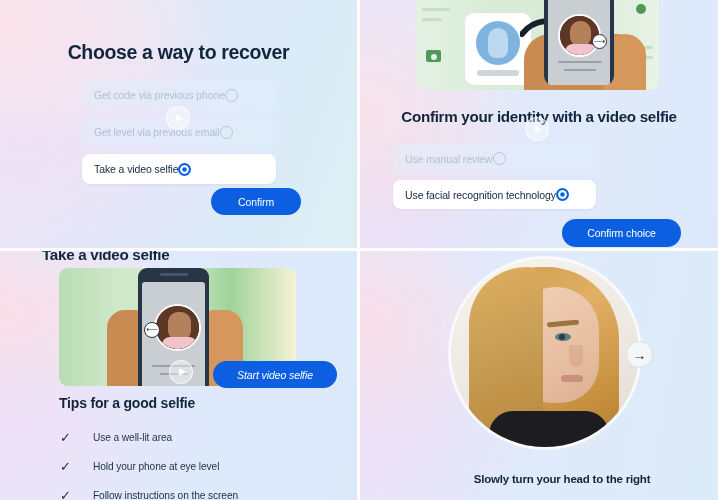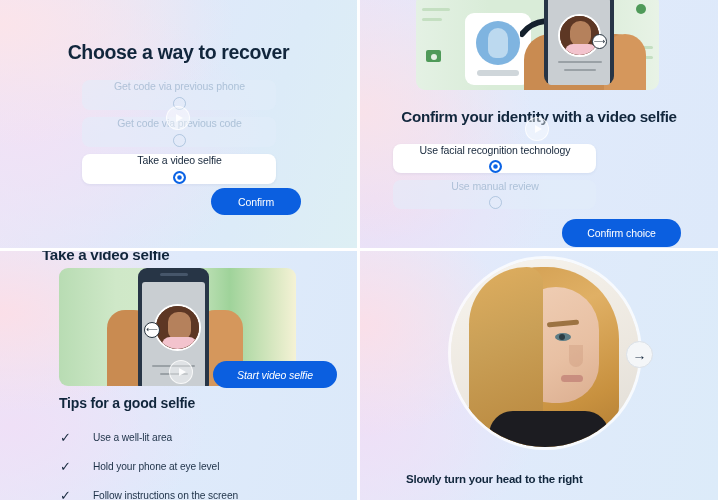--- a/index.html
+++ b/index.html
@@ -49,23 +49,23 @@
   
   .p1-title {
     position: absolute; left: 0; right: 0; top: 41px;
     text-align: center;
     font-size: 19.5px; font-weight: 700; color: #11263c;
     letter-spacing: -0.35px;
   }
   .opt-list { position: absolute; left: 82px; top: 80px; width: 194px; }
   .option {
     height: 30px; border-radius: 8px;
-    display: flex; align-items: center; justify-content: space-between;
+    display: flex; align-items: center; justify-content: flex-start;
     padding: 0 11px 0 12px; margin-bottom: 7px;
-    font-size: 10.5px; letter-spacing: -0.1px; flex-direction: column;
+    font-size: 10.5px; letter-spacing: -0.1px;
   }
   .option.faded {
     background: rgba(225,237,250,0.55);
     color: rgba(140,168,196,0.62);
   }
   .option.active {
     background: #ffffff; color: #16273b; font-weight: 400;
     box-shadow: 0 1px 3px rgba(30,60,110,0.07);
   }
   .radio { width: 13px; height: 13px; border-radius: 50%; flex: 0 0 13px; }
@@ -291,38 +291,39 @@
   }
   .p4-arrow {
     position: absolute; left: 266px; top: 90px; width: 27px; height: 27px;
     border-radius: 50%; background: #f4f6f8;
     border: 1px solid #dbe1e8;
     display: flex; align-items: center; justify-content: center;
     color: #16283d; font-size: 14px; line-height:1;
   }
   .p4-caption {
     position: absolute; left: 0; right: 0; top: 222px;
+    text-align: center;
     font-size: 11.5px; font-weight: 700; color: #11263c; letter-spacing: -0.2px; padding-left: 46px;
   }
 </style>
 </head>
 <body>
 
 <div class="grid">
 
   <div class="panel bg-grad-a">
     <div class="p1-title">Choose a way to recover</div>
 
     <div class="opt-list">
       <div class="option faded">
         <span>Get code via previous phone</span>
         <span class="radio off"></span>
       </div>
       <div class="option faded">
-        <span>Get code via previous code</span>
+        <span>Get level via previous email</span>
         <span class="radio off"></span>
       </div>
       <div class="option active">
         <span>Take a video selfie</span>
         <span class="radio on"></span>
       </div>
     </div>
 
     <button class="btn p1-continue">Confirm</button>
     <div class="play-ov p1-play"></div>
@@ -363,27 +364,27 @@
           <div class="arrow-badge">⟶</div>
           <div class="phone2-l1"></div>
           <div class="phone2-l2"></div>
         </div>
       </div>
     </div>
 
     <div class="p2-title">Confirm your identity with a video selfie</div>
 
     <div class="p2-opts">
+      <div class="option faded">
+        <span>Use manual review</span>
+        <span class="radio off"></span>
+      </div>
       <div class="option active">
         <span>Use facial recognition technology</span>
         <span class="radio on"></span>
-      </div>
-      <div class="option faded">
-        <span>Use manual review</span>
-        <span class="radio off"></span>
       </div>
     </div>
 
     <button class="btn p2-confirm">Confirm choice</button>
     <div class="play-ov p2-play"></div>
   </div>
 
   <div class="gap"></div>
   <div class="gap"></div>
   <div class="gap"></div>

